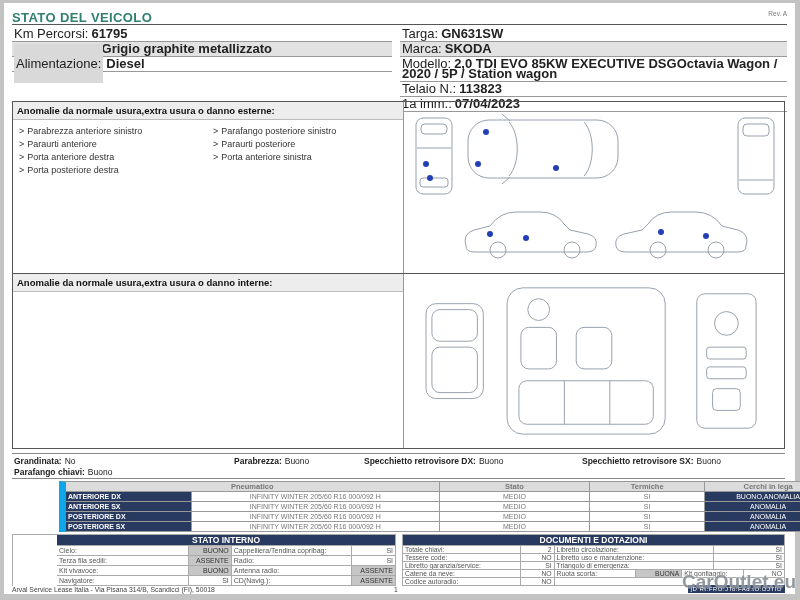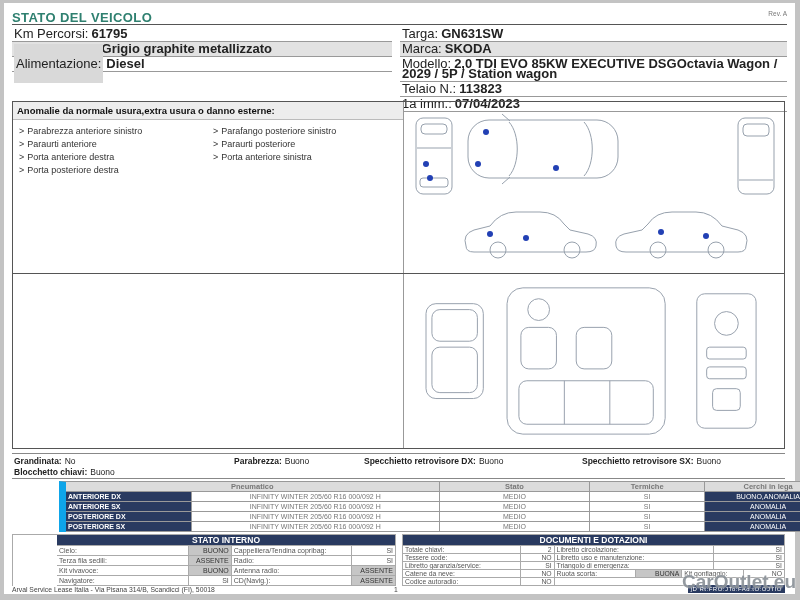--- a/index.html
+++ b/index.html
@@ -76,21 +76,21 @@
   </div>
 
   <div class="info-right">
     <div class="irow">
       <span>Targa:</span><b>GN631SW</b>
     </div>
     <div class="irow gray">
       <span>Marca:</span><b>SKODA</b>
     </div>
     <div class="irow" style="min-height:22px;">
-      <span>Modello:</span><b>2,0 TDI EVO 85KW EXECUTIVE DSGOctavia Wagon / 2029 / 5P / Station wagon</b>
+      <span>Modello:</span><b>2,0 TDI EVO 85KW EXECUTIVE DSGOctavia Wagon / 2020 / 5P / Station wagon</b>
     </div>
     <div class="irow">
       <span>Telaio N.:</span><b>113823</b>
     </div>
     <div class="irow">
       <span>1a imm.:</span><b>07/04/2023</b>
     </div>
   </div>
 
   <div class="main-box">
@@ -146,20 +146,21 @@
           <circle cx="84" cy="130" r="3"></circle>
           <circle cx="120" cy="134" r="3"></circle>
           <circle cx="255" cy="128" r="3"></circle>
           <circle cx="300" cy="132" r="3"></circle>
         </g>
       </svg>
     </div>
 
     <div class="cell cell-int">
       <div class="vdiv"></div>
+      <div class="anom-title">Anomalie da normale usura,extra usura o danno interne:</div>
       <svg class="diagram" viewBox="0 0 377 170" style="height:168px;">
         <g class="outline">
 
           <rect x="18" y="28" width="58" height="96" rx="10"></rect>
           <rect x="24" y="34" width="46" height="32" rx="8"></rect>
           <rect x="24" y="72" width="46" height="46" rx="8"></rect>
 
           <rect x="100" y="12" width="160" height="148" rx="16"></rect>
           <circle cx="132" cy="34" r="11"></circle>
           <rect x="114" y="52" width="36" height="42" rx="8"></rect>
@@ -176,21 +177,21 @@
         </g>
       </svg>
     </div>
   </div>
 
   <div class="summary">
     <span class="sitem" style="left:2px;top:2px;"><b>Grandinata:</b><span>No</span></span>
     <span class="sitem" style="left:222px;top:2px;"><b>Parabrezza:</b><span>Buono</span></span>
     <span class="sitem" style="left:352px;top:2px;"><b>Specchietto retrovisore DX:</b><span>Buono</span></span>
     <span class="sitem" style="left:570px;top:2px;"><b>Specchietto retrovisore SX:</b><span>Buono</span></span>
-    <span class="sitem" style="left:2px;top:13px;"><b>Blocchetto chiavi:</b><span>Buono</span></span>
+    <span class="sitem" style="left:2px;top:13px;"><b>Parafango chiavi:</b><span>Buono</span></span>
   </div>
 
   <div class="tires">
     <div class="trow">
       <div class="tcell thead-cell" style="width:377px;">Pneumatico</div>
       <div class="tcell thead-cell" style="width:152px;">Stato</div>
       <div class="tcell thead-cell" style="width:116px;">Termiche</div>
       <div class="tcell thead-cell" style="width:128px;">Cerchi in lega</div>
     </div>
     <div class="trow">

